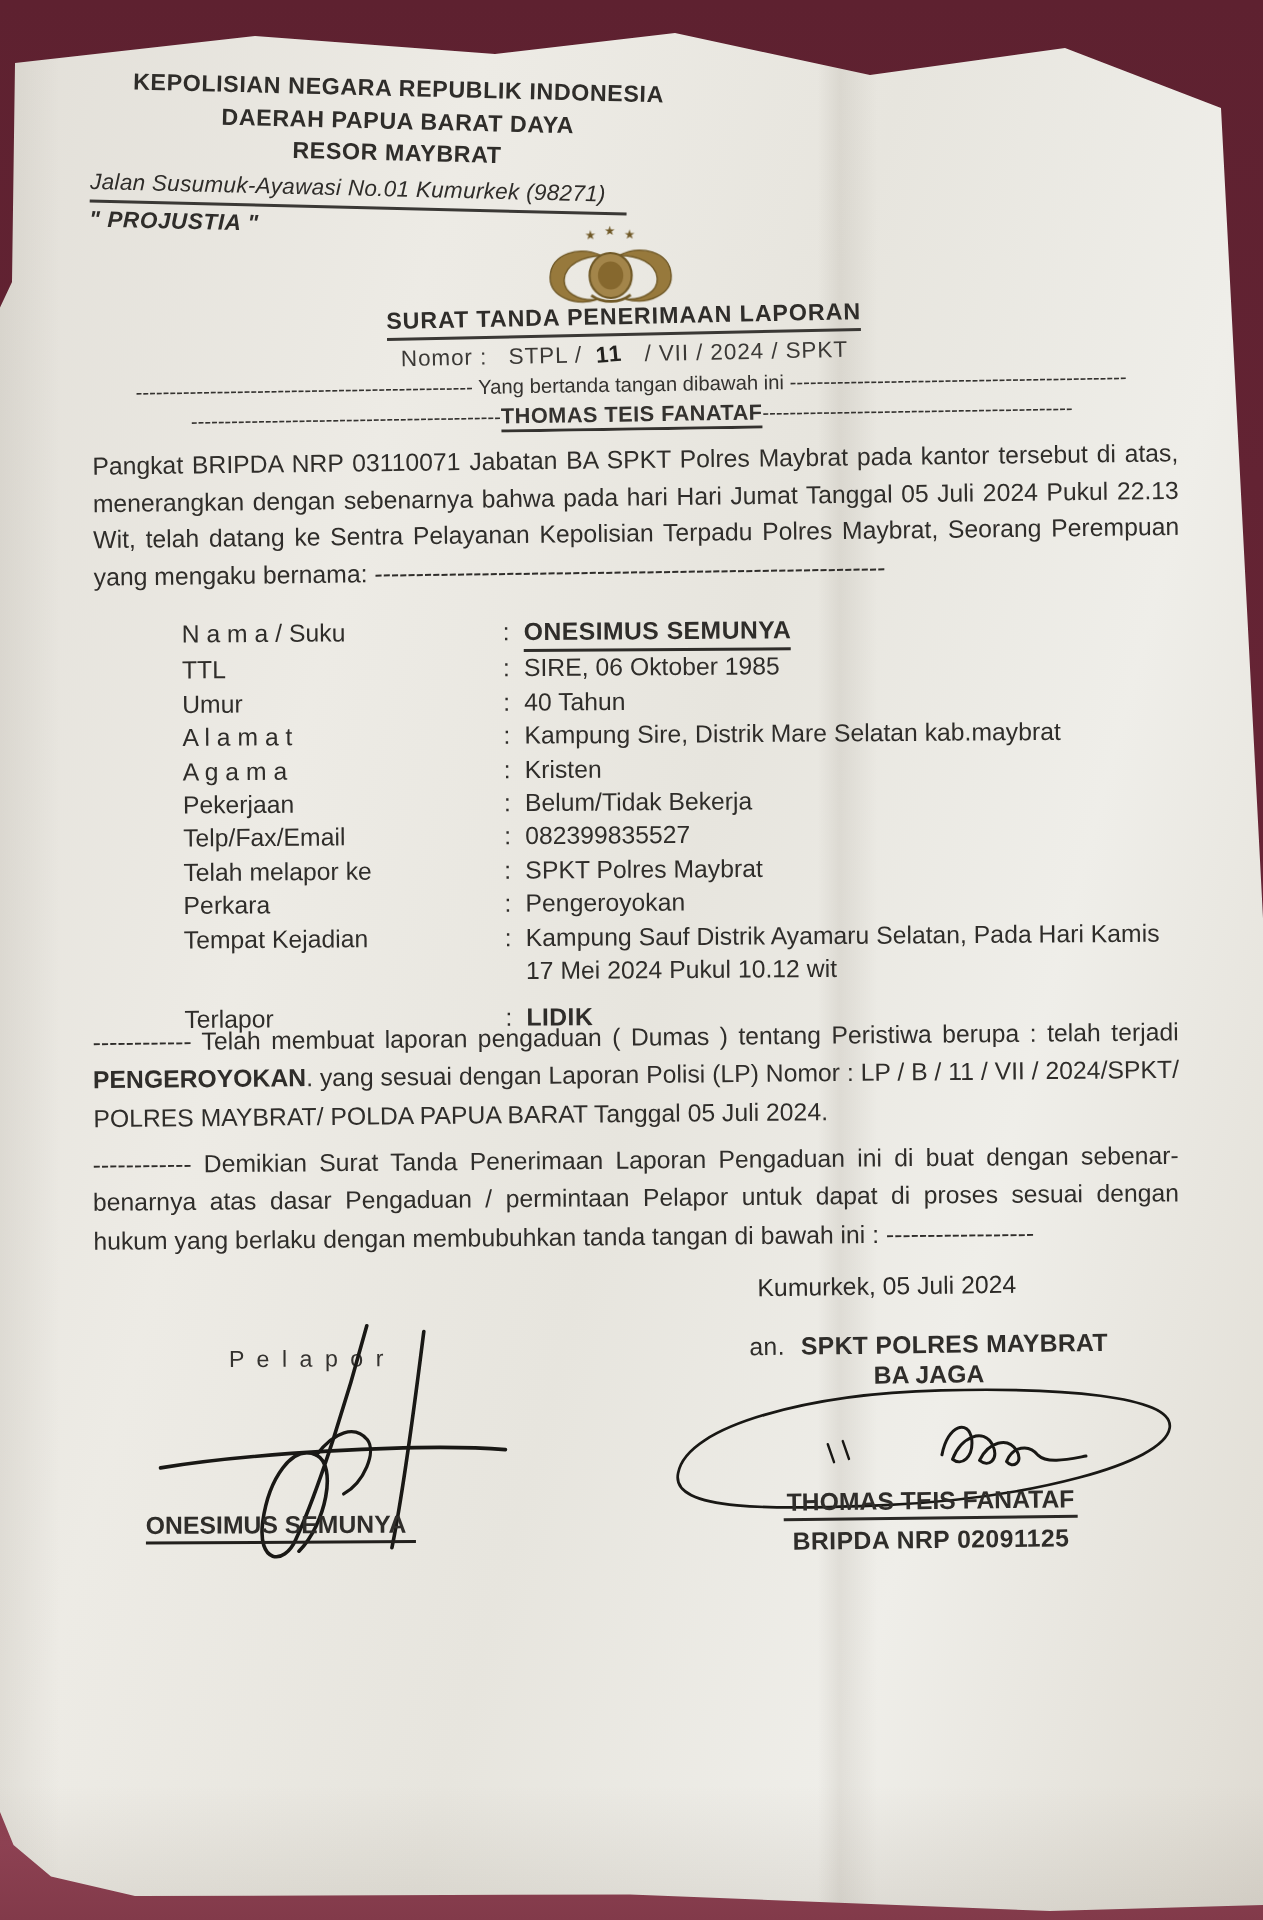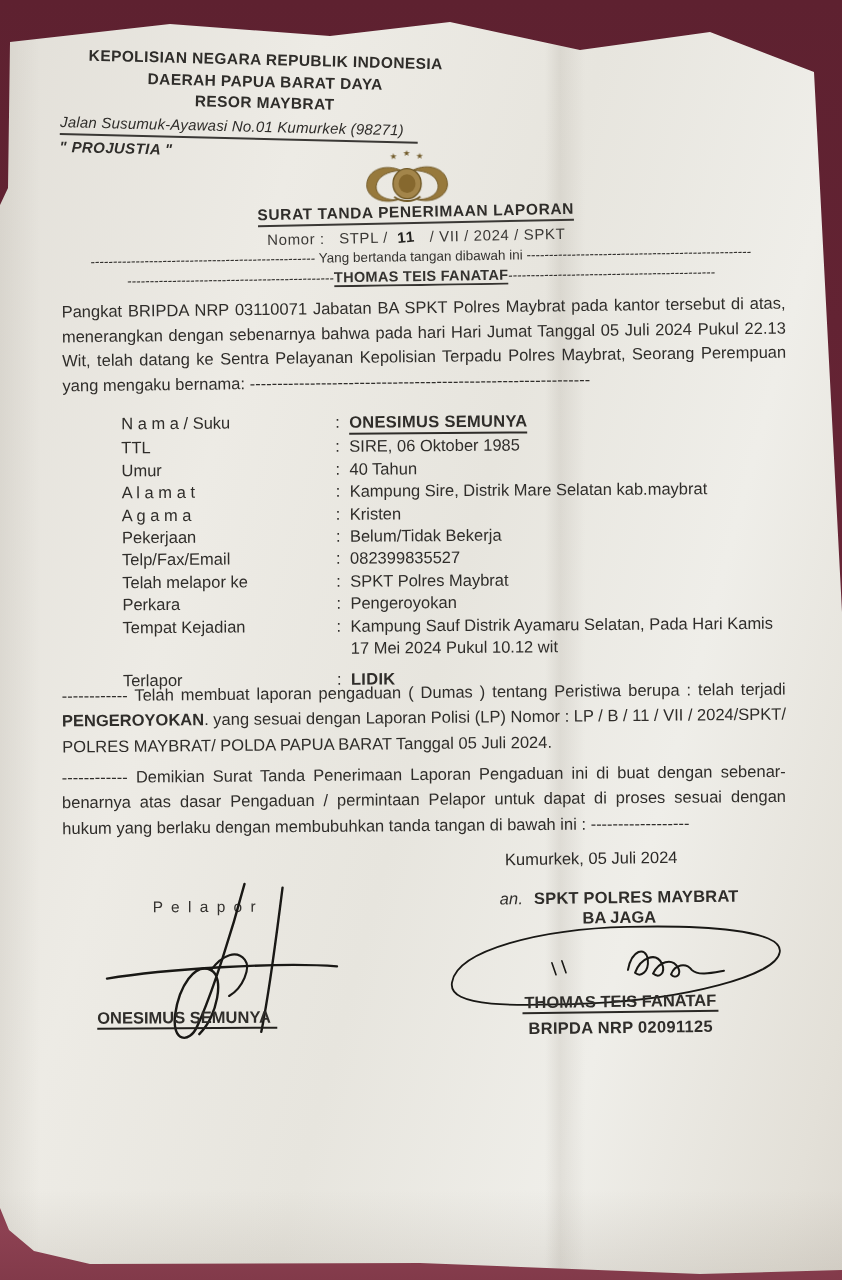--- a/index.html
+++ b/index.html
@@ -65,21 +65,21 @@
   .frow{display:grid;grid-template-columns:214px 14px 1fr;line-height:22.4px;}
   .frow .colon{text-align:left;}
   .frow.gap{margin-top:9px;}
   .val-name{font-weight:700;border-bottom:2px solid #2f2d2a;letter-spacing:.3px;align-self:start;justify-self:start;}
   .val-bold{font-weight:700;letter-spacing:.3px;}
 
   .closing-date{position:absolute;top:849px;left:505px;font-size:16.5px;transform:rotate(-0.8deg);color:#2c2a27;}
 
   .sig-right{position:absolute;top:888px;left:440px;width:360px;height:170px;transform:rotate(-0.7deg);}
   .sig-right .unit{text-align:center;font-size:16.5px;letter-spacing:.2px;}
-  .sig-right .unit .an{font-weight:400;margin-right:6px;font-style:italic;}
+  .sig-right .unit .an{font-weight:400;margin-right:6px;}
   .sig-right .unit .u{font-weight:700;}
   .sig-right .role{text-align:center;font-weight:700;font-size:16.5px;margin-top:1px;}
   .sig-right .scribble{position:absolute;left:-8px;top:34px;width:376px;height:92px;}
   .sig-right .sname{position:absolute;top:104px;left:0;width:360px;text-align:center;font-weight:700;font-size:16.5px;}
   .sig-right .sname span{border-bottom:2px solid #2b2926;padding:0 2px 1px;}
   .sig-right .snrp{position:absolute;top:130px;left:0;width:360px;text-align:center;font-weight:700;font-size:16.5px;letter-spacing:.3px;}
 
   .sig-left{position:absolute;top:890px;left:95px;width:252px;height:170px;transform:rotate(-0.3deg);}
   .sig-left .role{position:absolute;top:8px;left:58px;font-size:15.5px;letter-spacing:2px;color:#34322f;}
   .sig-left .scribble{position:absolute;left:2px;top:-14px;width:248px;height:168px;}

